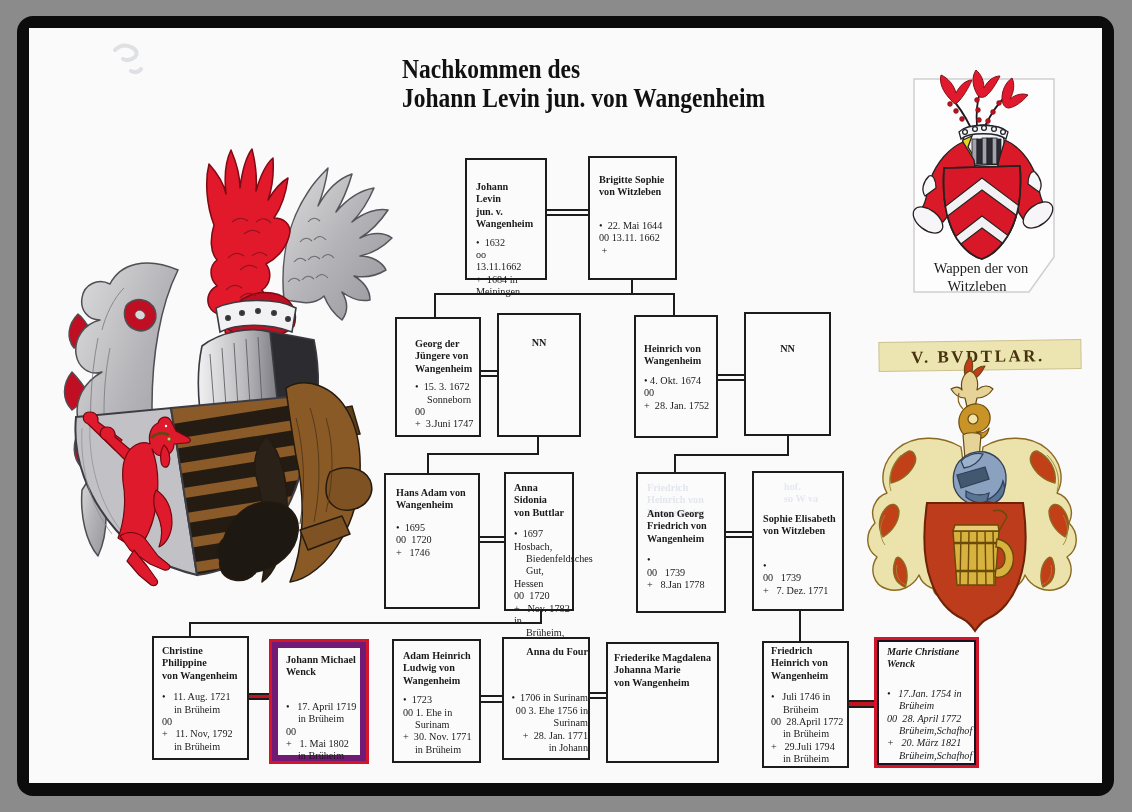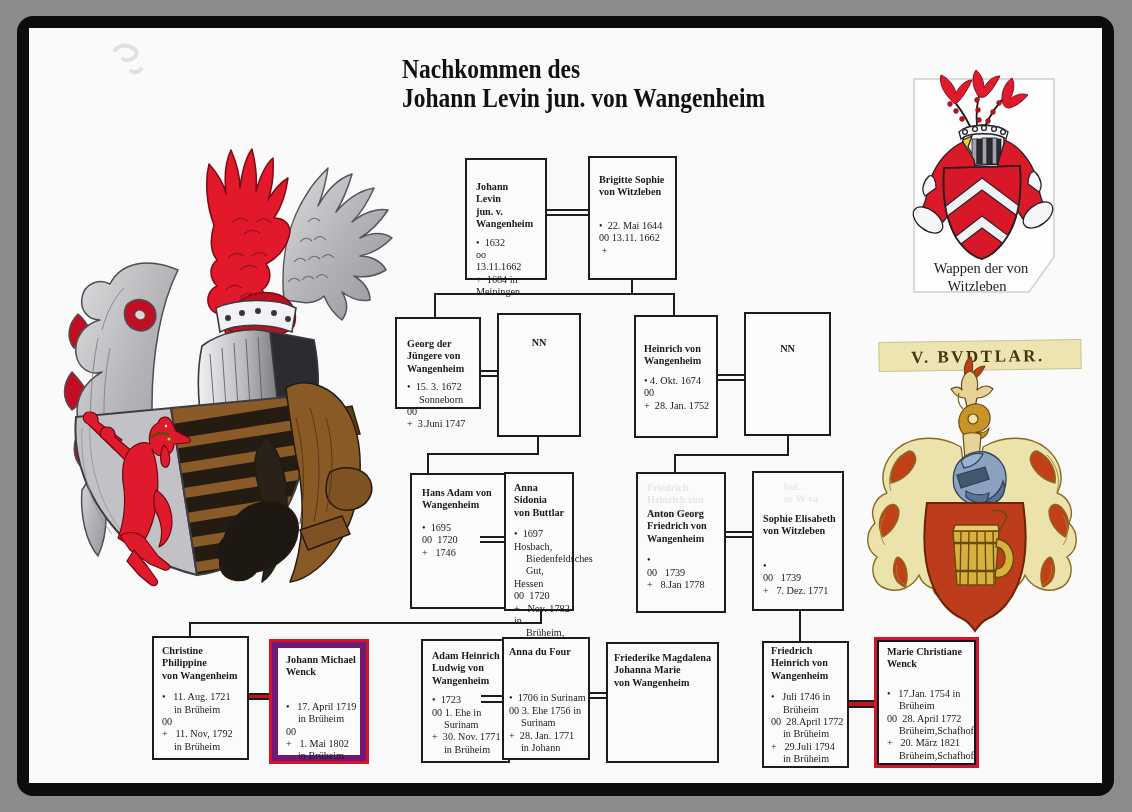--- a/index.html
+++ b/index.html
@@ -39,21 +39,21 @@
   </div>
 
   <div class="ln" style="left:547px;top:209px;width:41px;height:2px;"></div>
   <div class="ln" style="left:547px;top:214px;width:41px;height:2px;"></div>
 
   <div class="ln" style="left:631px;top:280px;width:2px;height:15px;"></div>
   <div class="ln" style="left:434px;top:293px;width:241px;height:2px;"></div>
   <div class="ln" style="left:434px;top:293px;width:2px;height:24px;"></div>
   <div class="ln" style="left:673px;top:293px;width:2px;height:22px;"></div>
 
-  <div class="bx" style="left:395px;top:317px;width:86px;height:92px;padding:19px 2px 0 10px;">
+  <div class="bx" style="left:395px;top:317px;width:86px;height:120px;padding:19px 2px 0 18px;">
     <div class="nm">Georg der<br>Jüngere von<br>Wangenheim</div>
     <div style="height:6px"></div>
     <div>•&nbsp; 15. 3. 1672<br><span class="in">Sonneborn</span><br>00<br>+&nbsp; 3.Juni 1747</div>
   </div>
   <div class="bx" style="left:497px;top:313px;width:84px;height:124px;padding:22px 0 0 0;">
     <div class="nm" style="text-align:center;">NN</div>
   </div>
   <div class="bx" style="left:634px;top:315px;width:84px;height:123px;padding:26px 2px 0 8px;">
     <div class="nm">Heinrich von<br>Wangenheim</div>
     <div style="height:7px"></div>
@@ -68,21 +68,21 @@
   <div class="ln" style="left:718px;top:374px;width:26px;height:2px;"></div>
   <div class="ln" style="left:718px;top:379px;width:26px;height:2px;"></div>
 
   <div class="ln" style="left:537px;top:437px;width:2px;height:18px;"></div>
   <div class="ln" style="left:427px;top:453px;width:112px;height:2px;"></div>
   <div class="ln" style="left:427px;top:453px;width:2px;height:20px;"></div>
   <div class="ln" style="left:787px;top:436px;width:2px;height:20px;"></div>
   <div class="ln" style="left:674px;top:454px;width:115px;height:2px;"></div>
   <div class="ln" style="left:674px;top:454px;width:2px;height:18px;"></div>
 
-  <div class="bx" style="left:384px;top:473px;width:96px;height:136px;padding:12px 2px 0 10px;margin-left:26px;">
+  <div class="bx" style="left:384px;top:473px;width:96px;height:136px;padding:12px 2px 0 10px;">
     <div class="nm">Hans Adam von<br>Wangenheim</div>
     <div style="height:10px"></div>
     <div>•&nbsp; 1695<br>00&nbsp; 1720<br>+&nbsp;&nbsp; 1746</div>
   </div>
   <div class="bx" style="left:504px;top:472px;width:70px;height:139px;padding:8px 0 0 8px;">
     <div class="nm">Anna Sidonia<br>von Buttlar</div>
     <div style="height:9px"></div>
     <div>•&nbsp; 1697 Hosbach,<br><span class="in">Biedenfeldsches</span><br><span class="in">Gut, Hessen</span><br>00&nbsp; 1720<br>+&nbsp;&nbsp; Nov. 1782 in<br><span class="in">Brüheim,</span><br><span class="in">Schafhof</span></div>
   </div>
   <div class="bx" style="left:636px;top:472px;width:90px;height:141px;padding:34px 2px 0 9px;">
@@ -111,40 +111,40 @@
   <div class="bx" style="left:152px;top:636px;width:97px;height:124px;padding:7px 2px 0 8px;">
     <div class="nm">Christine<br>Philippine<br>von Wangenheim</div>
     <div style="height:9px"></div>
     <div>•&nbsp;&nbsp; 11. Aug. 1721<br><span class="in">in Brüheim</span><br>00<br>+&nbsp;&nbsp; 11. Nov, 1792<br><span class="in">in Brüheim</span></div>
   </div>
   <div class="bx" style="left:272px;top:642px;width:94px;height:119px;padding:6px 2px 0 8px;border:6px solid #701a75;box-shadow:0 0 0 3px #d2152a;">
     <div class="nm">Johann Michael<br>Wenck</div>
     <div style="height:22px"></div>
     <div>•&nbsp;&nbsp; 17. April 1719<br><span class="in">in Brüheim</span><br>00<br>+&nbsp;&nbsp; 1. Mai 1802<br><span class="in">in Brüheim</span></div>
   </div>
-  <div class="bx" style="left:392px;top:639px;width:89px;height:124px;padding:9px 2px 0 9px;margin-left:29px;">
+  <div class="bx" style="left:392px;top:639px;width:89px;height:124px;padding:9px 2px 0 9px;">
     <div class="nm">Adam Heinrich<br>Ludwig von<br>Wangenheim</div>
     <div style="height:7px"></div>
     <div>•&nbsp; 1723<br>00 1. Ehe in<br><span class="in">Surinam</span><br>+&nbsp; 30. Nov. 1771<br><span class="in">in Brüheim</span></div>
   </div>
-  <div class="bx" style="left:502px;top:637px;width:88px;height:123px;padding:7px 0 0 5px;">
+  <div class="bx" style="left:502px;top:637px;width:88px;height:123px;padding:7px 0 0 5px;text-align:right;">
     <div class="nm">Anna du Four</div>
     <div style="height:34px"></div>
     <div>•&nbsp; 1706 in Surinam<br>00 3. Ehe 1756 in<br><span class="in">Surinam</span><br>+&nbsp; 28. Jan. 1771<br><span class="in">in Johann</span></div>
   </div>
   <div class="bx" style="left:606px;top:642px;width:113px;height:121px;padding:8px 2px 0 6px;">
     <div class="nm">Friederike Magdalena<br>Johanna Marie<br>von Wangenheim</div>
     <div style="height:9px"></div>
   </div>
   <div class="bx" style="left:762px;top:641px;width:87px;height:127px;padding:2px 1px 0 7px;">
     <div class="nm">Friedrich<br>Heinrich von<br>Wangenheim</div>
     <div style="height:9px"></div>
     <div>•&nbsp;&nbsp; Juli 1746 in<br><span class="in">Brüheim</span><br>00&nbsp; 28.April 1772<br><span class="in">in Brüheim</span><br>+&nbsp;&nbsp; 29.Juli 1794<br><span class="in">in Brüheim</span></div>
   </div>
-  <div class="bx" style="left:877px;top:640px;width:99px;height:125px;padding:4px 2px 0 8px;border:2px solid #15151f;box-shadow:0 0 0 3px #d2152a;">
+  <div class="bx" style="left:877px;top:640px;width:99px;height:125px;padding:4px 2px 0 8px;border:2px solid #15151f;box-shadow:0 0 0 3px #d2152a;font-style:italic;">
     <div class="nm">Marie Christiane<br>Wenck</div>
     <div style="height:17px"></div>
     <div>•&nbsp;&nbsp; 17.Jan. 1754 in<br><span class="in">Brüheim</span><br>00&nbsp; 28. April 1772<br><span class="in">Brüheim,Schafhof</span><br>+&nbsp;&nbsp; 20. März 1821<br><span class="in">Brüheim,Schafhof</span></div>
   </div>
 
   <div class="ln" style="left:249px;top:693px;width:20px;height:2px;"></div>
   <div class="red ln" style="left:249px;top:695px;width:20px;height:3px;"></div>
   <div class="ln" style="left:249px;top:698px;width:20px;height:2px;"></div>
 
   <div class="ln" style="left:481px;top:695px;width:21px;height:2px;"></div>

